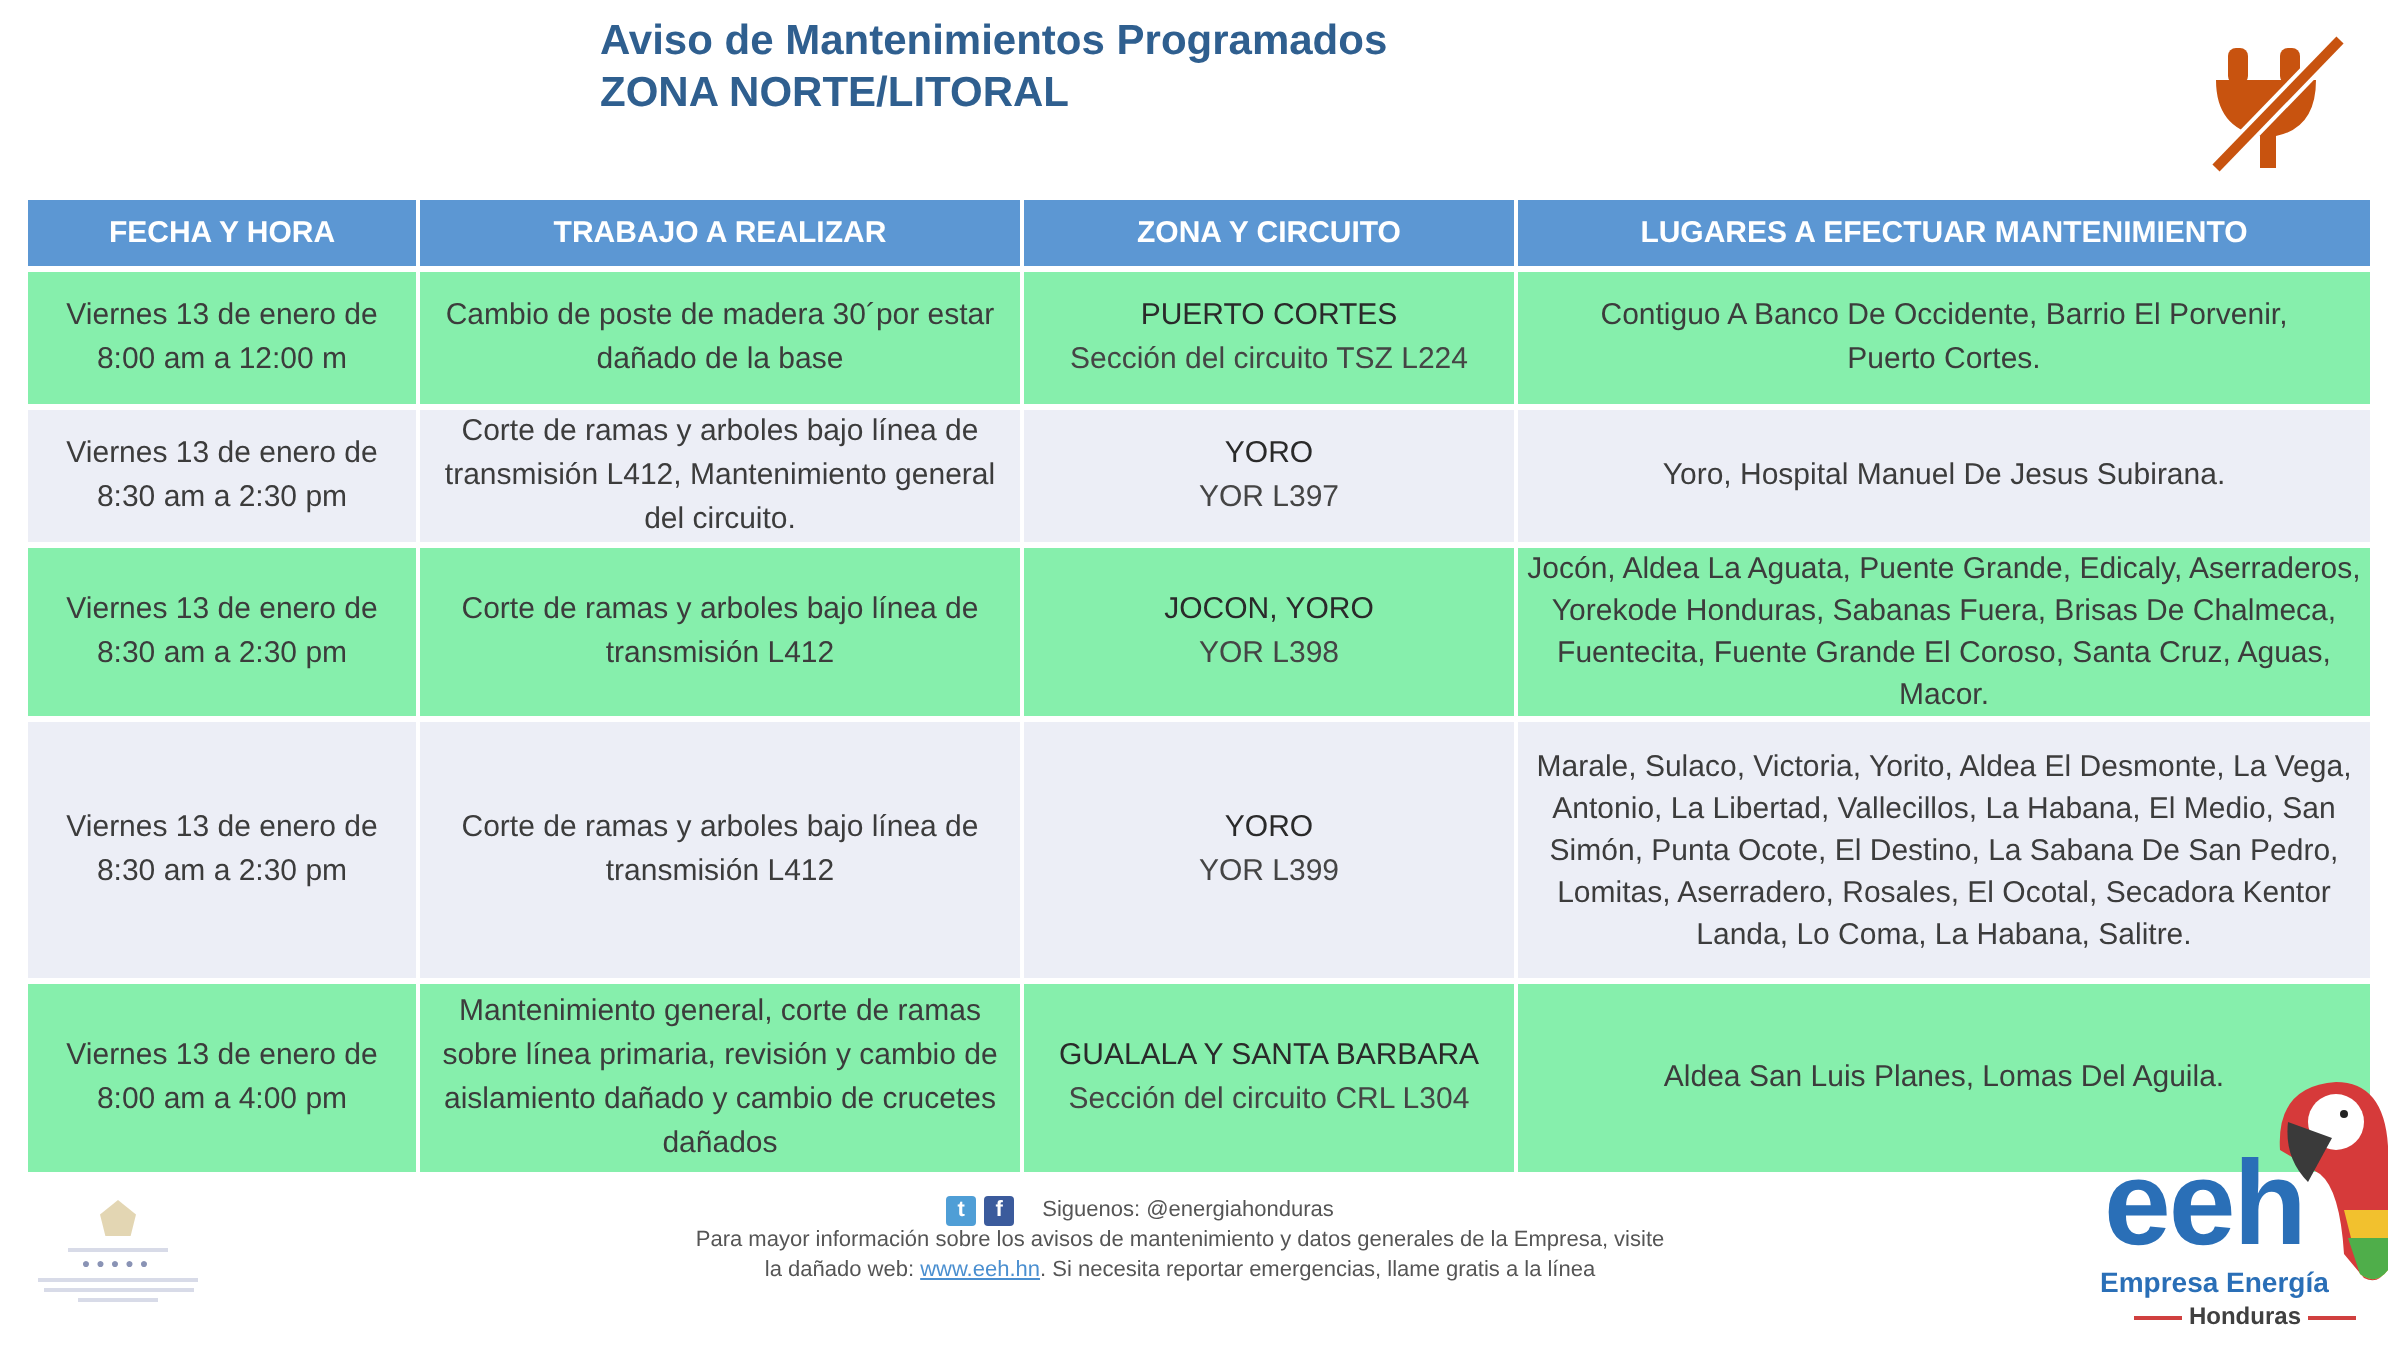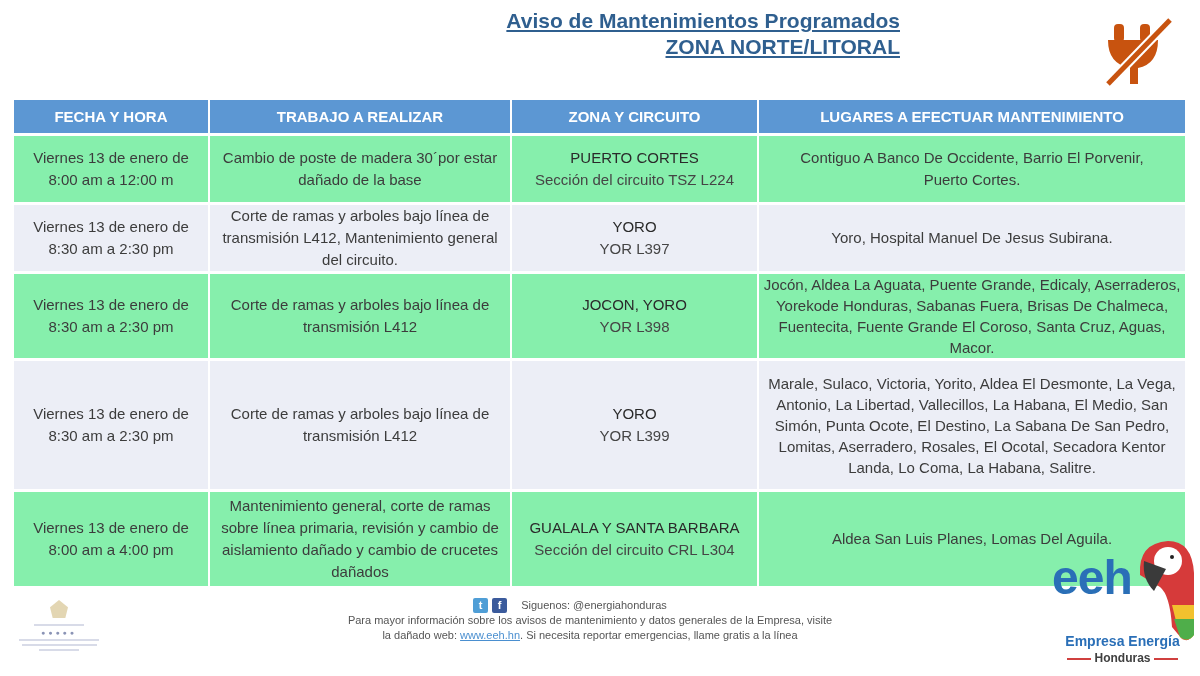--- a/index.html
+++ b/index.html
@@ -5,22 +5,22 @@
   html, body { margin: 0; padding: 0; }
   body {
     width: 1200px; height: 676px; overflow: hidden;
     background: #ffffff;
     font-family: "Liberation Sans", sans-serif;
     position: relative;
     color: #3a3a3a;
   }
   .title-block {
     position: absolute; left: 300px; top: 8px; width: 600px;
-    text-align: right; color: #2f5f8f; font-weight: bold;
-    font-size: 21px; line-height: 26px; text-decoration: underline;
+    text-align: left; color: #2f5f8f; font-weight: bold;
+    font-size: 21px; line-height: 26px;
   }
   .plug-logo { position: absolute; left: 1100px; top: 12px; width: 80px; height: 76px; }
 
   .schedule-table {
     position: absolute; left: 14px; top: 97px; width: 1171px;
     border-collapse: separate; border-spacing: 2px 3px;
     table-layout: fixed;
     margin-left: -2px;
   }
   .schedule-table th {
@@ -58,25 +58,25 @@
   .gov-seal .seal-shape {
     width: 18px; height: 18px; margin: 0 auto; background: #d9c89a; opacity: .75;
     clip-path: polygon(50% 0%, 100% 40%, 85% 100%, 15% 100%, 0% 40%);
   }
   .gov-seal .seal-lines { margin-top: 6px; }
   .gov-seal .seal-lines div { height: 2px; background: #d8dbe8; margin: 3px auto; }
   .gov-seal .dots { font-size: 7px; color: #8a93b5; letter-spacing: 3px; }
 
   .eeh-logo { position: absolute; left: 1040px; top: 535px; width: 160px; height: 140px; }
   .eeh-text {
-    position: absolute; left: 1052px; top: 554px; font-size: 48px; font-weight: bold;
+    position: absolute; left: 1052px; top: 578px; font-size: 60px; font-weight: bold;
     color: #2a6fb7; letter-spacing: -1px; line-height: 48px;
   }
   .eeh-sub {
-    position: absolute; left: 1050px; top: 633px; width: 145px; text-align: center;
+    position: absolute; left: 1050px; top: 633px; width: 145px; text-align: left;
     font-size: 14px; font-weight: bold; color: #2a6fb7; line-height: 16px;
   }
   .eeh-sub2 {
     position: absolute; left: 1050px; top: 651px; width: 145px; text-align: center;
     font-size: 12px; font-weight: bold; color: #404040; line-height: 14px;
   }
   .eeh-sub2 .bar { display: inline-block; width: 24px; height: 2px; background: #d0403f; vertical-align: middle; margin: 0 3px; }
 </style>
 </head>
 <body>

